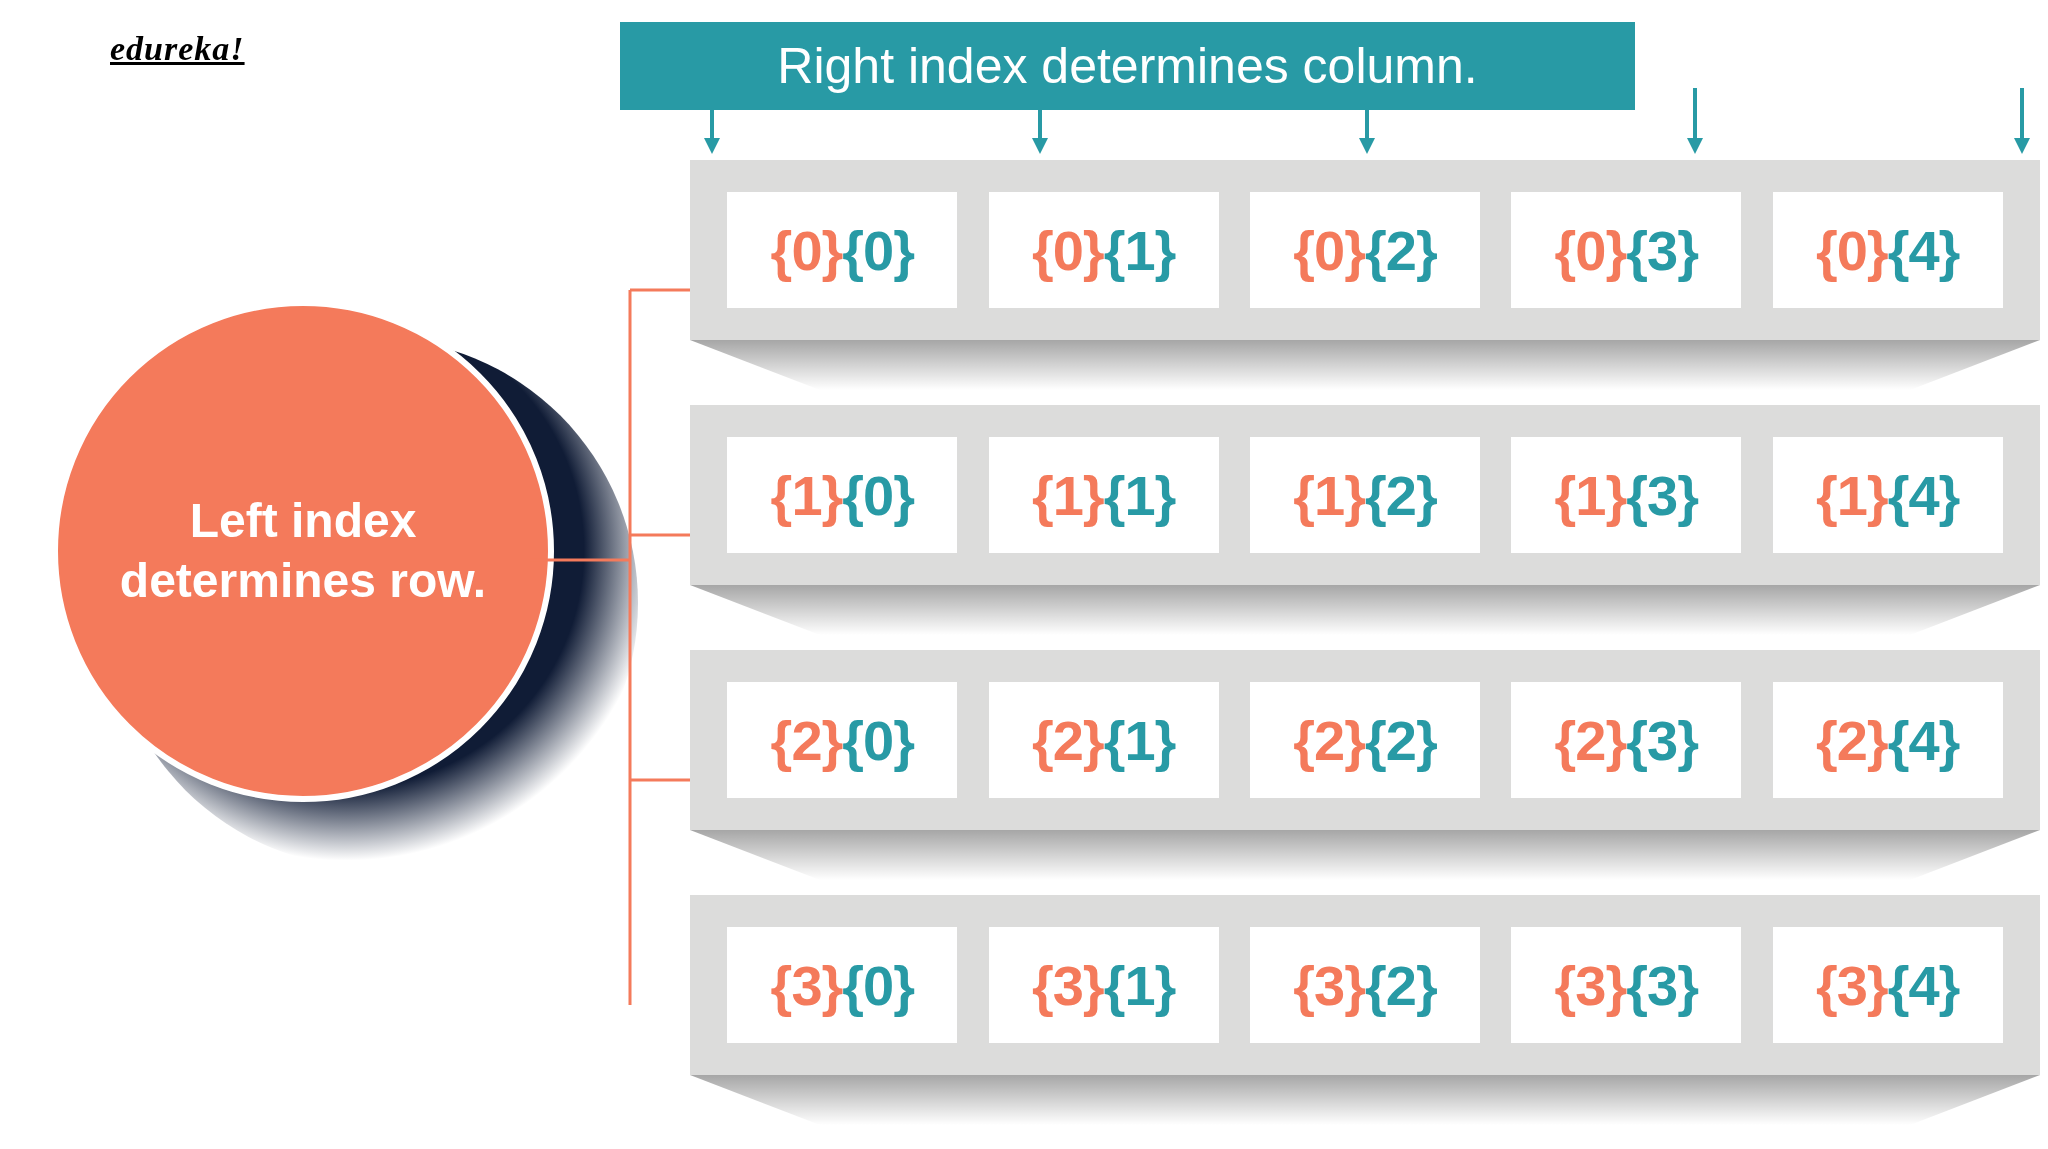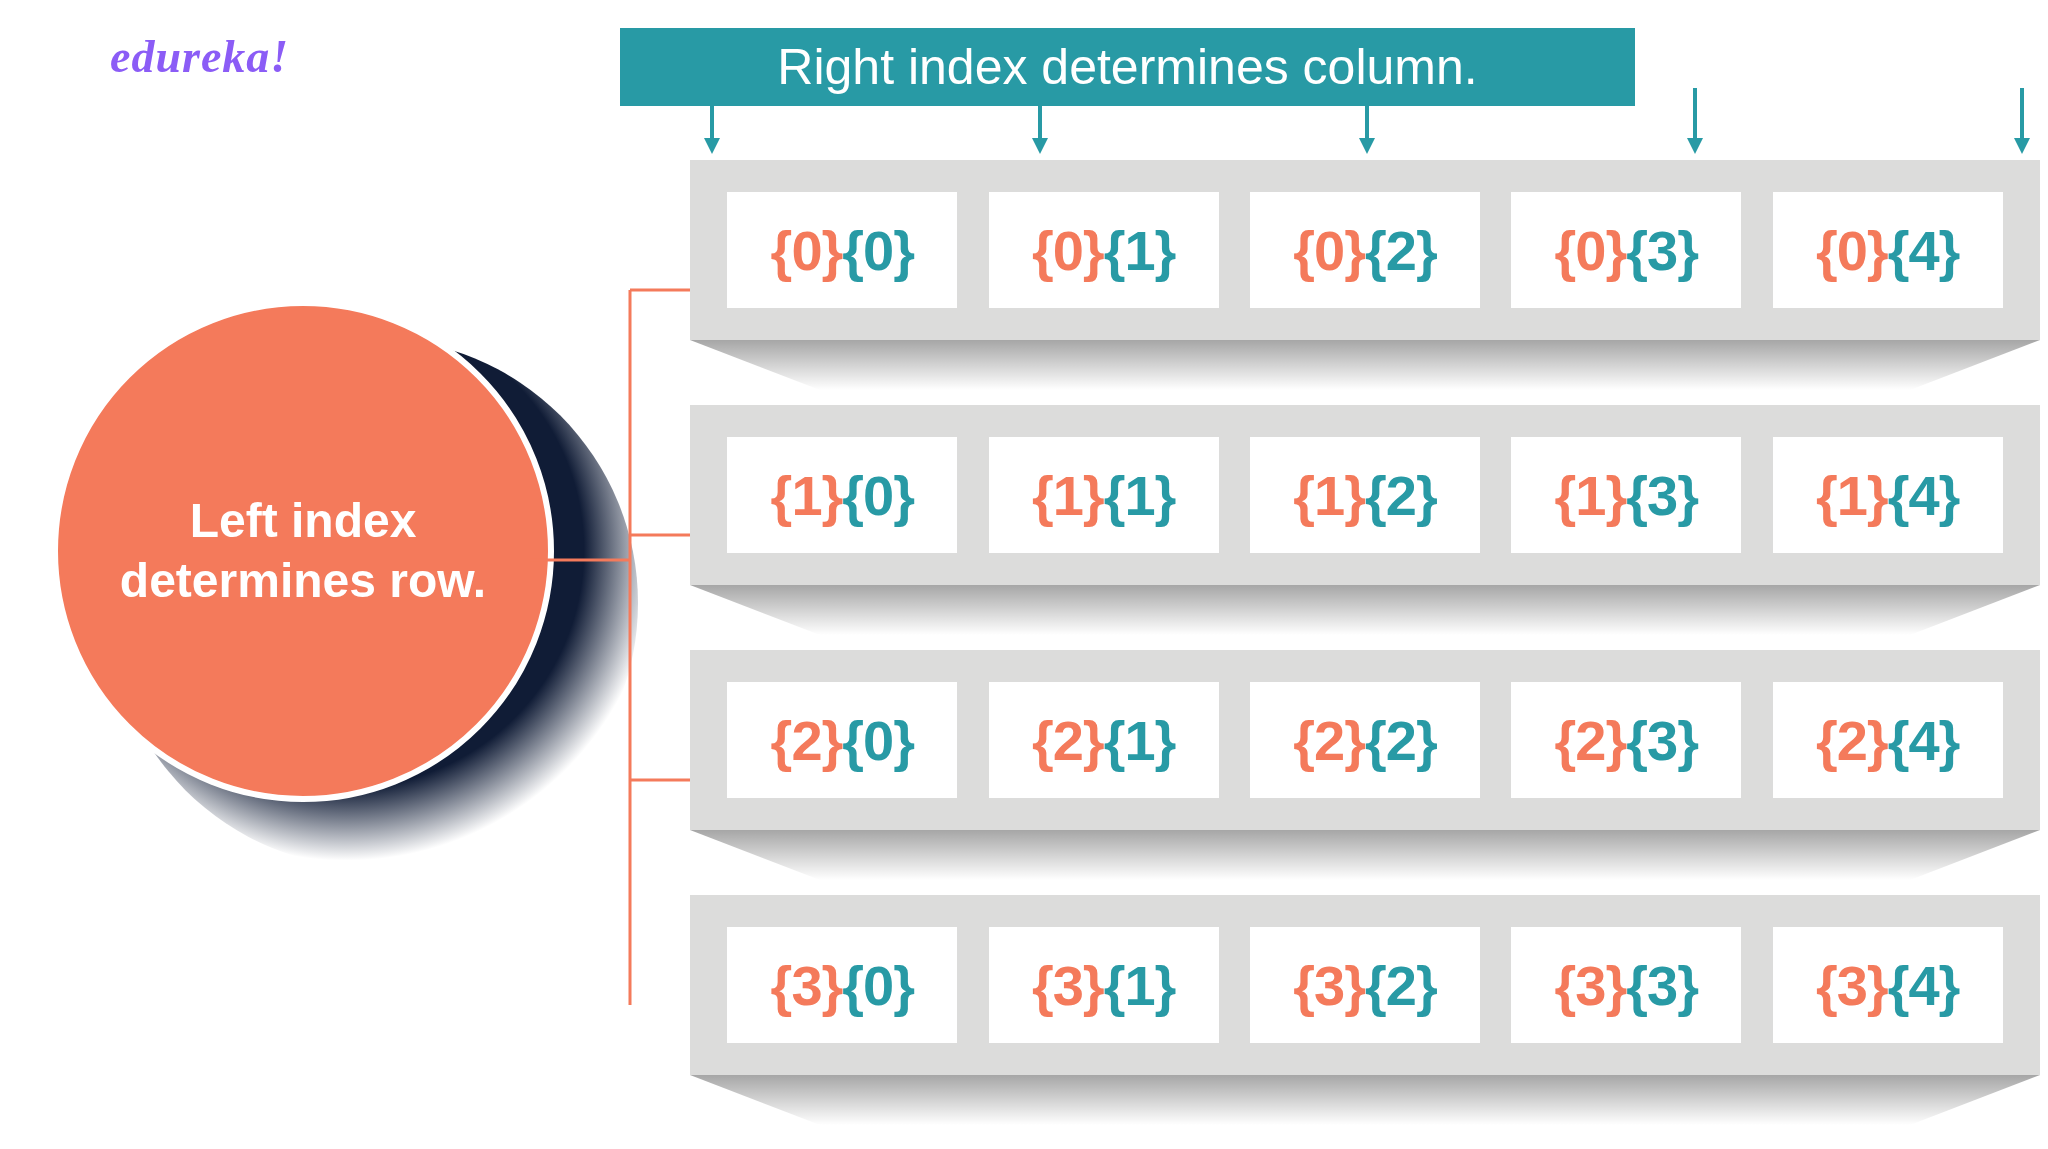--- a/index.html
+++ b/index.html
@@ -14,32 +14,33 @@
   }
 
   
   .logo {
     position: absolute;
     top: 30px;
     left: 110px;
     font-family: Georgia, "Times New Roman", serif;
     font-style: italic;
     font-weight: bold;
-    font-size: 46px;
-    color: #8b5cf6;
+    font-size: 34px;
+    color: #000000;
     letter-spacing: 1px;
+    text-decoration: underline;
   }
 
   
   .top-banner {
     position: absolute;
-    top: 28px;
+    top: 22px;
     left: 620px;
     width: 1015px;
-    height: 78px;
+    height: 88px;
     background: #289aa5;
     color: #ffffff;
     display: flex;
     align-items: center;
     justify-content: center;
     font-size: 50px;
     font-weight: 400;
   }
 
   

